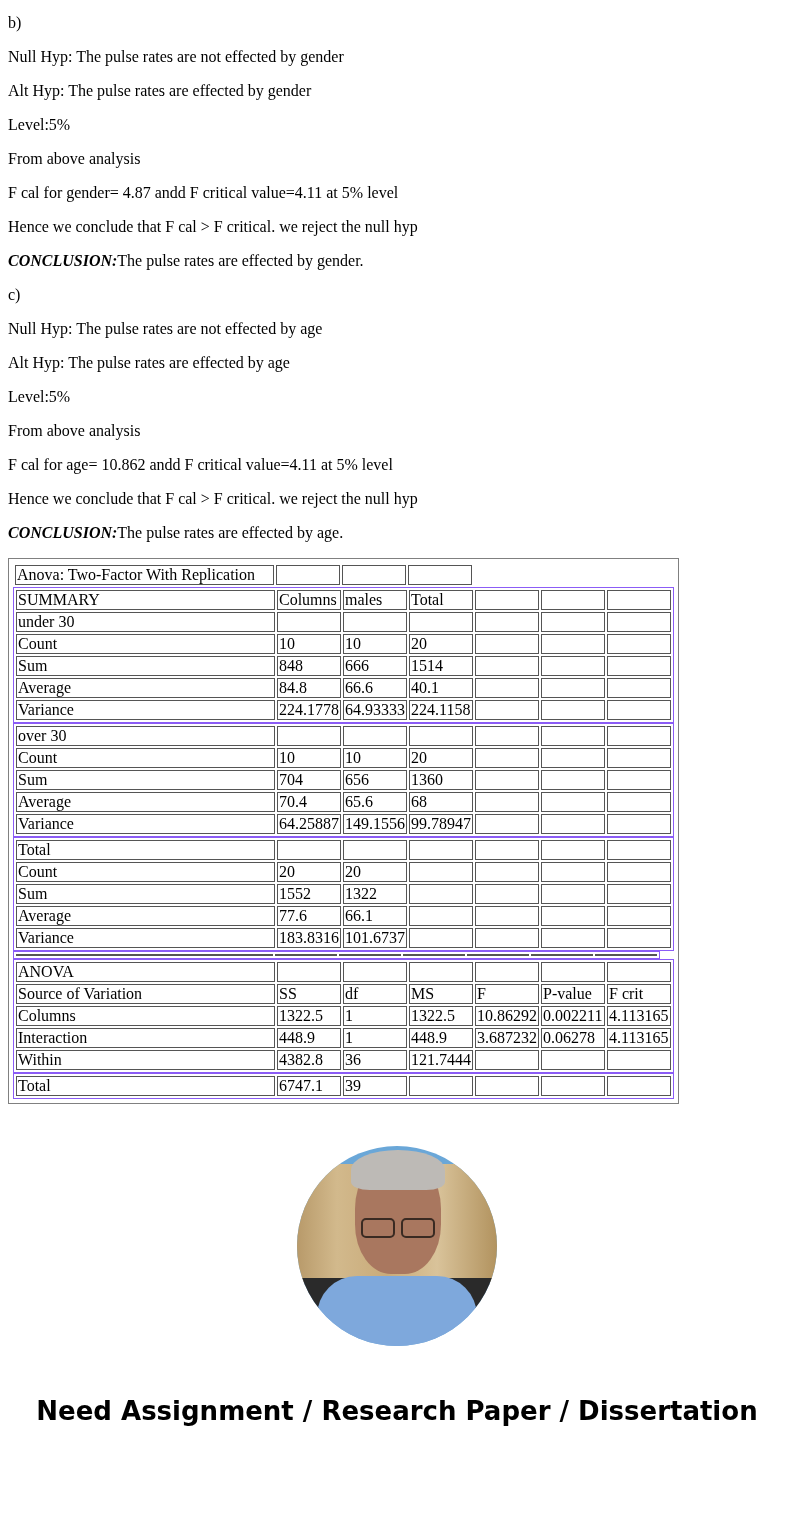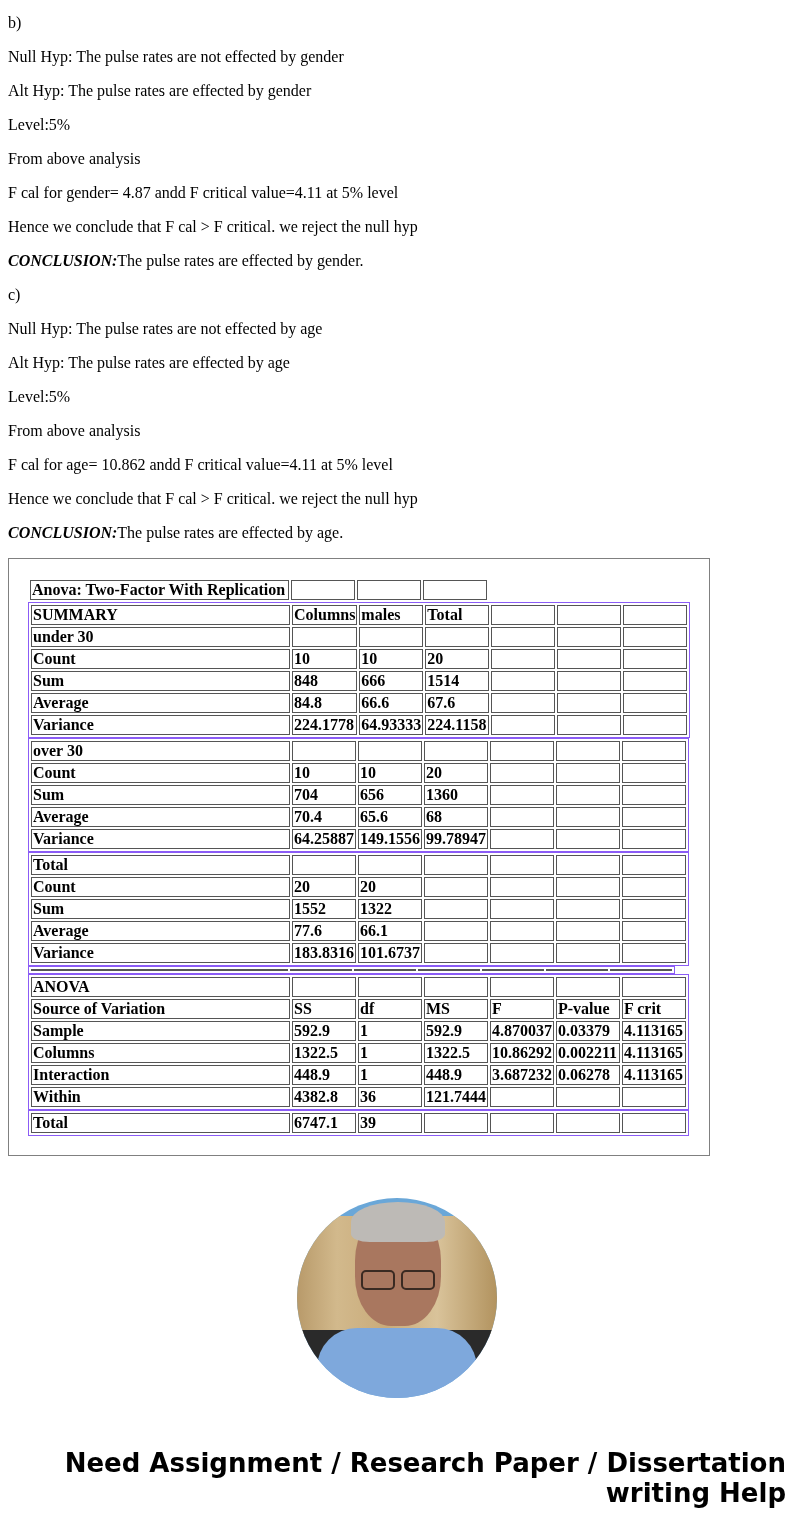--- a/index.html
+++ b/index.html
@@ -11,22 +11,21 @@
     }
     .content { padding: 0 8px; }
     .para { display: block; margin: 16px 0; line-height: 18px; }
     .para:first-child { margin-top: 14px; }
     b { font-weight: bold; font-style: italic; }
 
     .outer {
       display: inline-block;
       border: 1px solid #808080;
       margin-top: 8px;
-      padding: 19px;
-      font-weight: bold;
+      padding: 4px;
     }
     table.t {
       border-collapse: separate;
       border-spacing: 2px;
       border: 1px solid #8b5cf6;
       font-family: "Liberation Serif", serif;
       font-size: 16px;
     }
     table.t td {
       border: 1px solid #555;
@@ -68,21 +67,21 @@
       position: absolute; left: 64px; top: 72px; width: 74px; height: 18px;
     }
     .avatar .glasses span {
       position: absolute; top: 0; width: 30px; height: 16px;
       border: 2px solid #3a2a22; border-radius: 5px;
     }
     .avatar .glasses span.l { left: 0; }
     .avatar .glasses span.r { right: 0; }
 
     .footer {
-      text-align: right;
+      text-align: center;
       font-family: "DejaVu Sans", sans-serif;
       font-weight: bold;
       font-size: 26px;
       line-height: 30px;
       margin-top: 50px;
       color: #000;
     }
   </style>
 </head>
 <body>
@@ -160,21 +159,21 @@
         <td class="cn">666</td>
         <td class="cn">1514</td>
         <td class="cn"></td>
             <td class="cn"></td>
             <td class="cn"></td>
       </tr>
       <tr>
         <td class="c0">Average</td>
         <td class="cn">84.8</td>
         <td class="cn">66.6</td>
-        <td class="cn">67.6</td>
+        <td class="cn">40.1</td>
         <td class="cn"></td>
             <td class="cn"></td>
             <td class="cn"></td>
       </tr>
       <tr>
         <td class="c0">Variance</td>
         <td class="cn">224.1778</td>
         <td class="cn">64.93333</td>
         <td class="cn">224.1158</td>
         <td class="cn"></td>
@@ -314,29 +313,20 @@
             <td class="cn"></td>
       </tr>
       <tr>
         <td class="c0">Source of Variation</td>
         <td class="cn">SS</td>
         <td class="cn">df</td>
         <td class="cn">MS</td>
         <td class="cn">F</td>
         <td class="cn">P-value</td>
         <td class="cn">F crit</td>
-      </tr>
-      <tr>
-        <td class="c0">Sample</td>
-        <td class="cn">592.9</td>
-        <td class="cn">1</td>
-        <td class="cn">592.9</td>
-        <td class="cn">4.870037</td>
-        <td class="cn">0.03379</td>
-        <td class="cn">4.113165</td>
       </tr>
       <tr>
         <td class="c0">Columns</td>
         <td class="cn">1322.5</td>
         <td class="cn">1</td>
         <td class="cn">1322.5</td>
         <td class="cn">10.86292</td>
         <td class="cn">0.002211</td>
         <td class="cn">4.113165</td>
       </tr>
@@ -386,16 +376,15 @@
       <div class="hair"></div>
       <div class="glasses">
           <span class="l"></span>
           <span class="r"></span>
         </div>
     </div>
   </div>
 
   <div class="footer">
     <div>Need Assignment / Research Paper / Dissertation</div>
-    <div>writing Help</div>
   </div>
 
 </div>
 
 </body></html>

